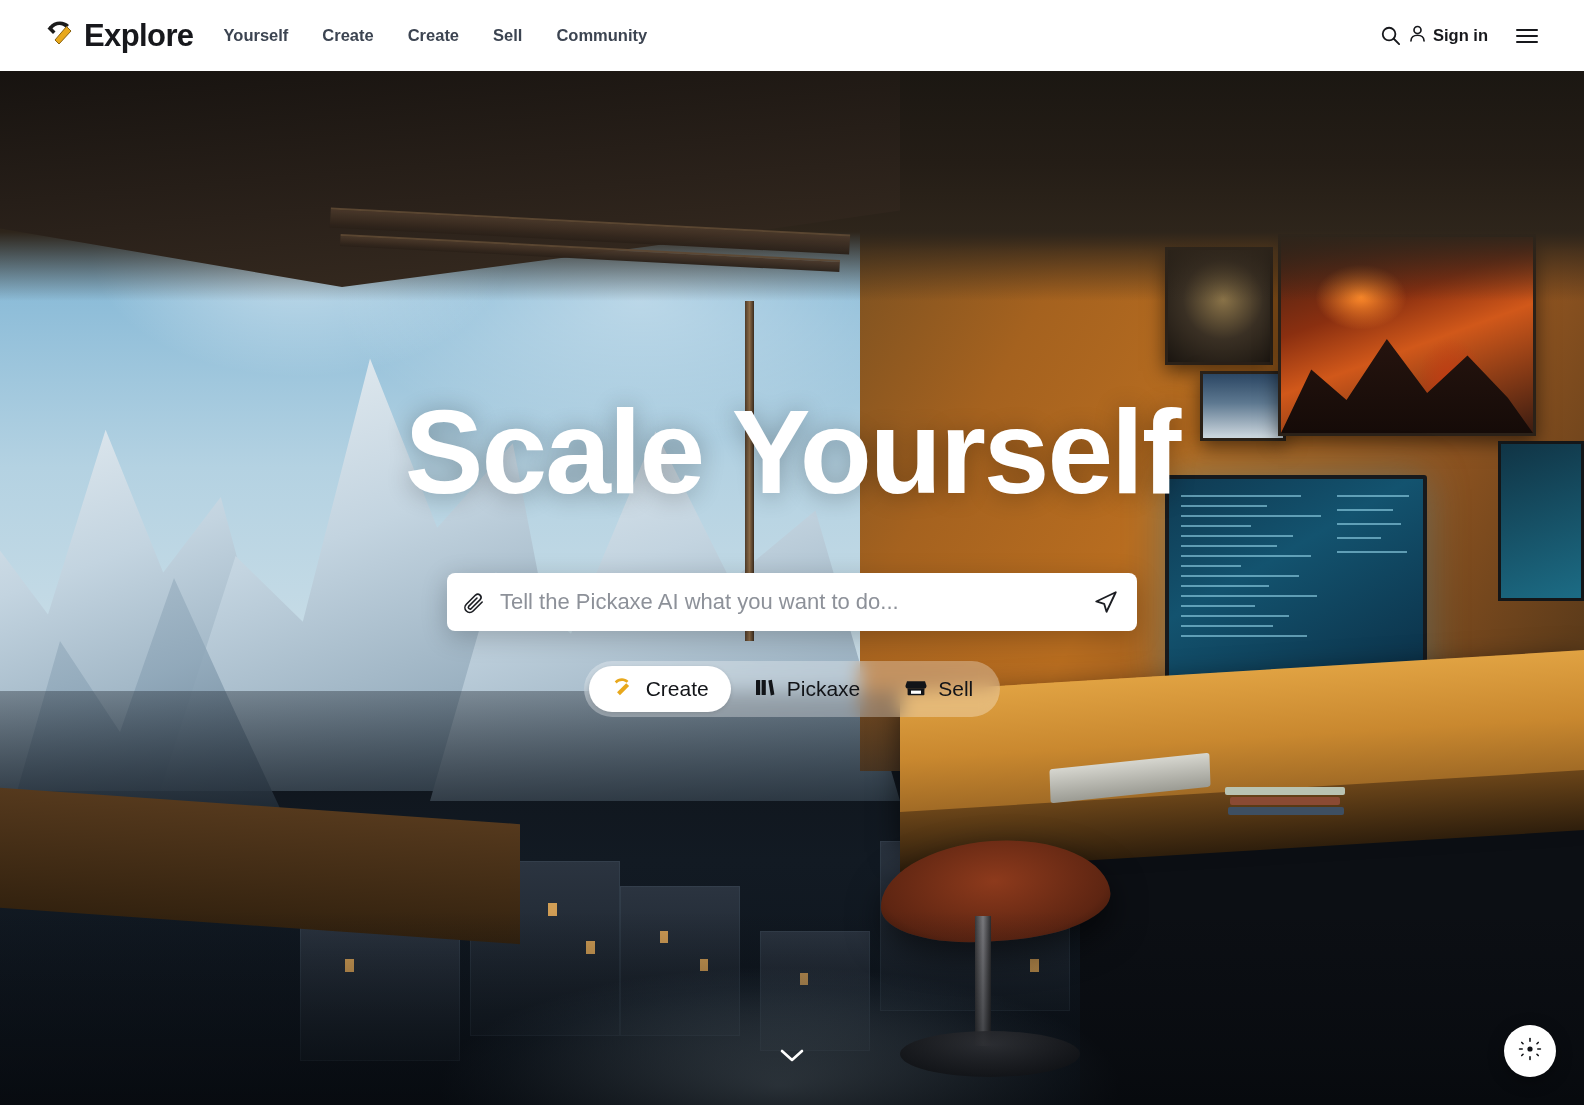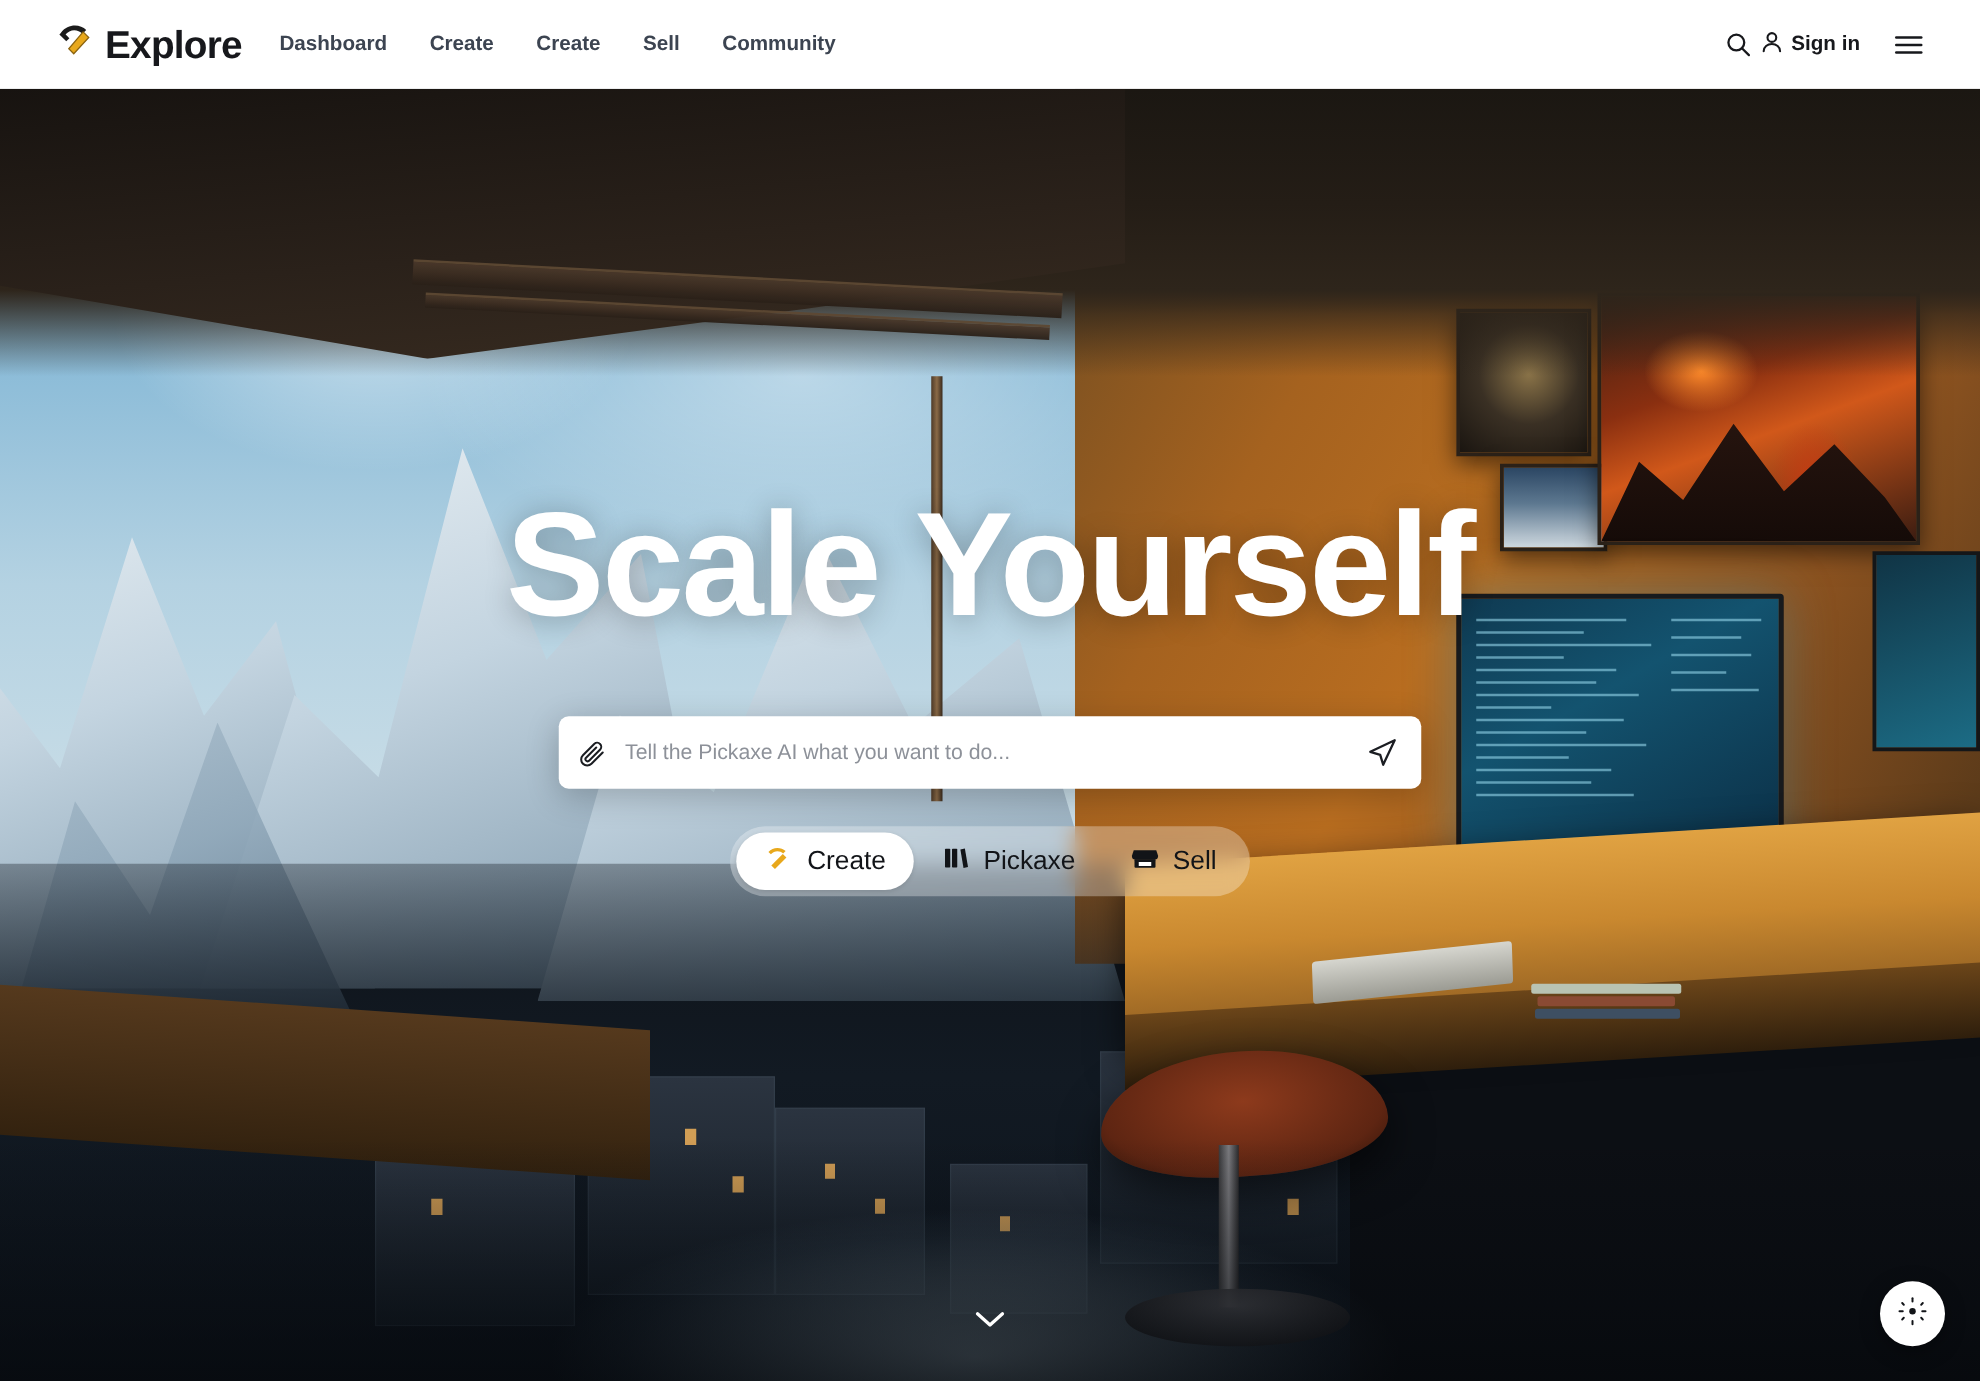--- a/index.html
+++ b/index.html
@@ -222,21 +222,21 @@
     margin-top: 62px;
     width: 690px; height: 58px;
     background: #ffffff; border-radius: 8px;
     display: flex; align-items: center;
     padding: 0 18px 0 16px;
     box-shadow: 0 6px 26px rgba(0,0,0,.22);
   }
   .prompt-input {
     flex: 1; border: none; outline: none;
     font-family: "Liberation Sans", sans-serif;
-    font-size: 17px; color: #1b1d22; background: transparent;
+    font-size: 22px; color: #1b1d22; background: transparent;
     margin-left: 14px;
   }
   .prompt-input::placeholder { color: #8d9199; }
   .clip-btn, .send-btn { cursor: pointer; display: flex; align-items: center; }
 
   .tabs {
     margin-top: 30px;
     display: flex; align-items: center;
     height: 56px;
     background: rgba(255,255,255,.30);
@@ -277,21 +277,21 @@
       <svg width="34" height="34" viewBox="0 0 34 34">
         <path d="M5 10 C10 3 20 3 25 8 L22 11 C18 7 12 7 8 12 Z" fill="#1c1c1c"></path>
         <path d="M22.5 9.5 L27 14 L15 27 L11 23 Z" fill="#e8a81c" stroke="#8a6310" stroke-width="1"></path>
         <path d="M6 9 L11.5 14.5 L9 17 L3.5 11.5 Z" fill="#1c1c1c"></path>
       </svg>
     </span>
     <span class="brand-text">Explore</span>
   </div>
 
   <div class="nav-links">
-    <span class="nav-link">Dashboard</span>
+    <span class="nav-link">Yourself</span>
     <span class="nav-link">Create</span>
     <span class="nav-link">Create</span>
     <span class="nav-link">Sell</span>
     <span class="nav-link">Community</span>
   </div>
 
   <div class="nav-right">
     <div class="icon-btn">
       <svg width="23" height="23" viewBox="0 0 24 24" fill="none" stroke="#17181c" stroke-width="1.9">
         <circle cx="10.5" cy="10.5" r="6.6"></circle>

